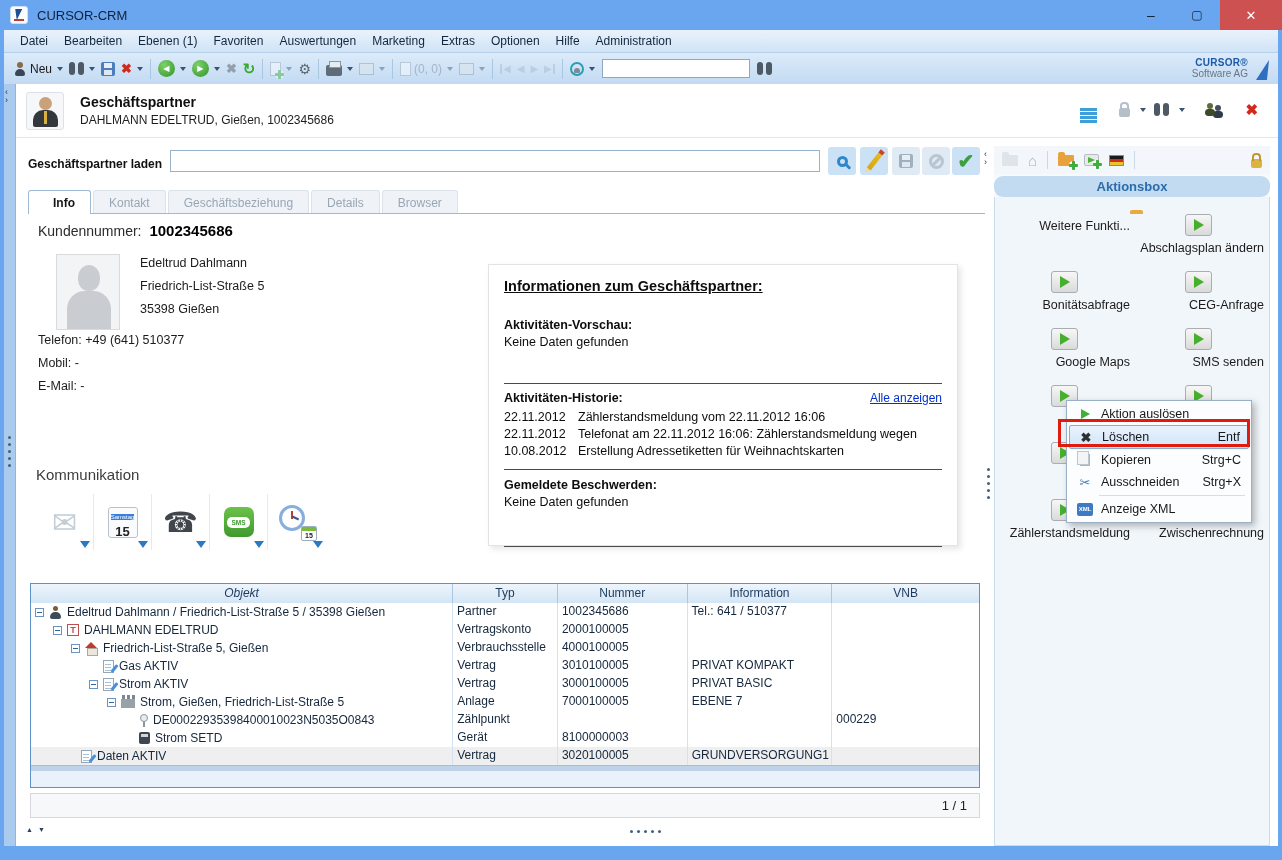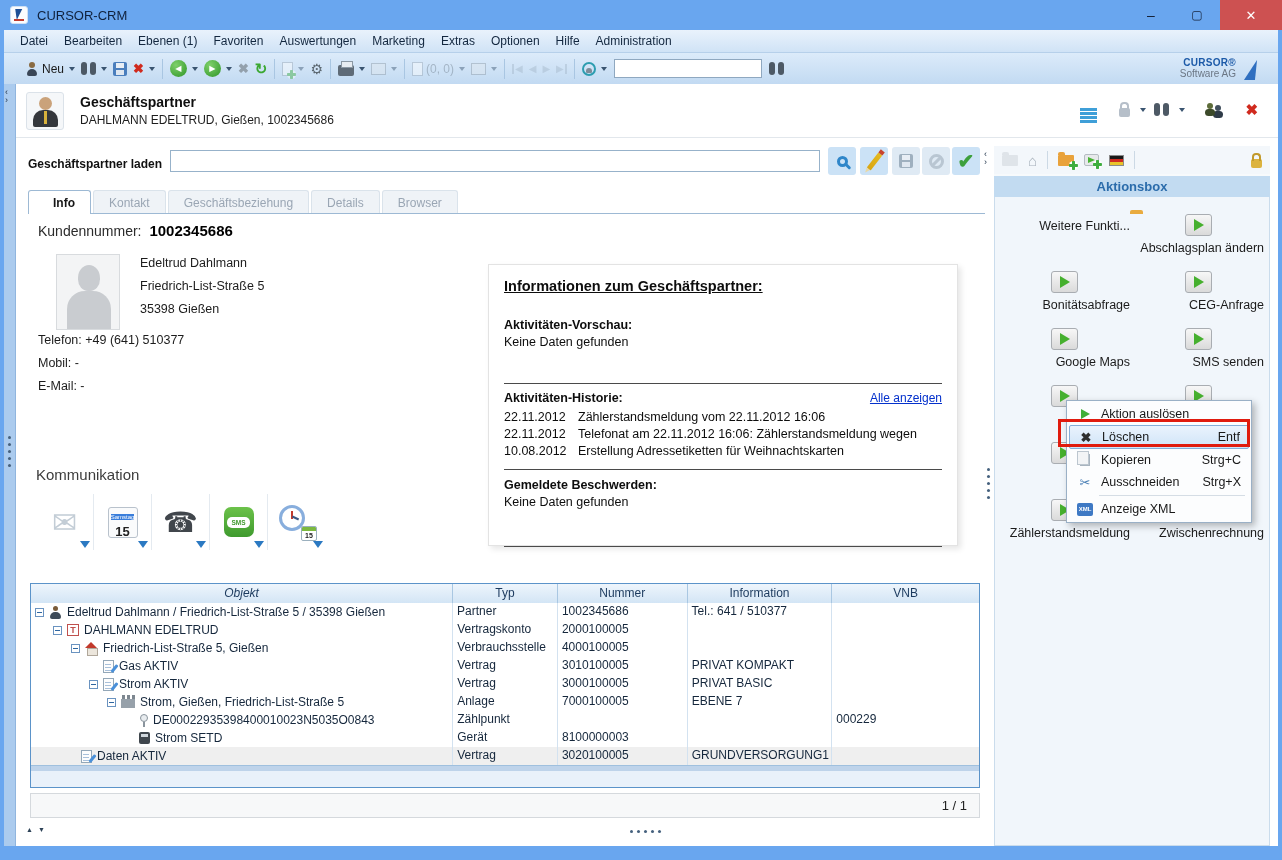--- a/index.html
+++ b/index.html
@@ -15,21 +15,21 @@
   .win-btns{margin-left:auto;display:flex;height:100%;}
   .win-btn{width:46px;display:flex;align-items:center;justify-content:center;font-size:14px;color:#16233a;}
   .win-btn.max{font-size:12px;}
   .win-btn.close{width:62px;background:#cd5151;color:#fff;font-size:13px;}
 
   
   .menubar{position:absolute;left:4px;right:4px;top:30px;height:23px;background:linear-gradient(#e9f2fc,#d0e3f6);border-bottom:1px solid #b6d0ea;display:flex;align-items:center;padding-left:8px;}
   .menu-item{padding:3px 8px;color:#13273f;cursor:default;}
 
   
-  .toolbar{position:absolute;left:4px;right:4px;top:53px;height:31px;background:linear-gradient(#dcebfa,#c2daf2);display:flex;align-items:center;padding:0 18px;}
+  .toolbar{position:absolute;left:4px;right:4px;top:53px;height:31px;background:linear-gradient(#dcebfa,#c2daf2);display:flex;align-items:center;padding:0 6px;}
   .tb-btn{display:flex;align-items:center;gap:3px;padding:2px 3px;border-radius:2px;}
   .tb-sep{width:1px;height:20px;background:#a9c6e2;margin:0 4px;flex:none;}
   .dd{width:0;height:0;border-left:3px solid transparent;border-right:3px solid transparent;border-top:4px solid #3a5470;margin-left:2px;flex:none;}
   .disabled{opacity:.45;}
   .glyph{line-height:1;}
   .x-red{color:#d02a1e;font-weight:bold;font-size:13px;}
   .x-grey{color:#93a0ac;font-weight:bold;font-size:13px;}
   .refresh{color:#3ba832;font-weight:bold;font-size:15px;}
   .gear{color:#5b6770;font-size:14px;}
   .navg{color:#a4b7c9;font-size:10px;}
@@ -193,21 +193,21 @@
   .i-folder{width:16px;height:11px;background:#c9ced4;border-radius:1px;position:relative;flex:none;}
   .i-folder::before{content:"";position:absolute;top:-3px;left:0;width:7px;height:3px;background:inherit;border-radius:2px 2px 0 0;}
   .i-folder.orange{background:#e9a23b;}
   .i-folder .plus,.i-playsm .plus{right:-4px;bottom:-4px;}
   .homeg{font-size:15px;color:#a7b1bb;line-height:1;}
   .i-playsm{width:15px;height:12px;background:#e7e9eb;border:1px solid #b5bcc2;border-radius:2px;position:relative;flex:none;}
   .i-playsm::before{content:"";position:absolute;left:3px;top:2px;width:0;height:0;border-left:7px solid #49b335;border-top:3.5px solid transparent;border-bottom:3.5px solid transparent;}
   .i-flag{width:15px;height:11px;background:linear-gradient(#1a1a1a 0 33%,#d02b20 33% 66%,#e8c32a 66% 100%);border:1px solid #8a8a8a;flex:none;}
   .rt-sep{width:1px;height:18px;background:#ccd9e5;}
   .rt-lock{margin-left:auto;}
-  .ab-header{position:absolute;left:0;right:0;top:30px;height:21px;background:#c2dbf1;color:#2b6cab;font-weight:bold;text-align:center;line-height:21px;font-size:13px;}
+  .ab-header{position:absolute;left:0;right:0;top:30px;height:21px;background:#c2dbf1;color:#2b6cab;font-weight:bold;text-align:center;line-height:21px;font-size:13px;border-radius:9px;}
   .ab-panel{position:absolute;left:0;right:0;top:51px;bottom:0;background:#f1f6fb;border:1px solid #cadcec;border-top:none;}
   .ab-cell{position:absolute;width:132px;text-align:right;margin-top:12px;}
   .ab-play{width:27px;height:22px;margin:0 auto;background:linear-gradient(#f7f7f7,#dadada);border:1px solid #a9adb2;border-radius:3px;display:flex;align-items:center;justify-content:center;}
   .ab-tri{width:0;height:0;border-left:10px solid #46b02e;border-top:6px solid transparent;border-bottom:6px solid transparent;margin-left:2px;}
   .ab-folder{width:30px;height:21px;background:linear-gradient(#f0ba55,#dd9b2e);border-radius:2px;margin:0 auto;position:relative;}
   .ab-folder::before{content:"";position:absolute;top:-4px;left:0;width:13px;height:4px;background:#e9ab3f;border-radius:2px 2px 0 0;}
   .ab-label{font-size:12.5px;color:#1b1b1b;margin-top:5px;white-space:nowrap;}
 
   
   .ctx{position:absolute;left:1066px;top:400px;width:186px;background:#fcfdfe;border:1px solid #9ab0c6;box-shadow:3px 3px 7px rgba(0,0,0,.28);padding:2px;z-index:50;font-size:12.5px;color:#181818;}

